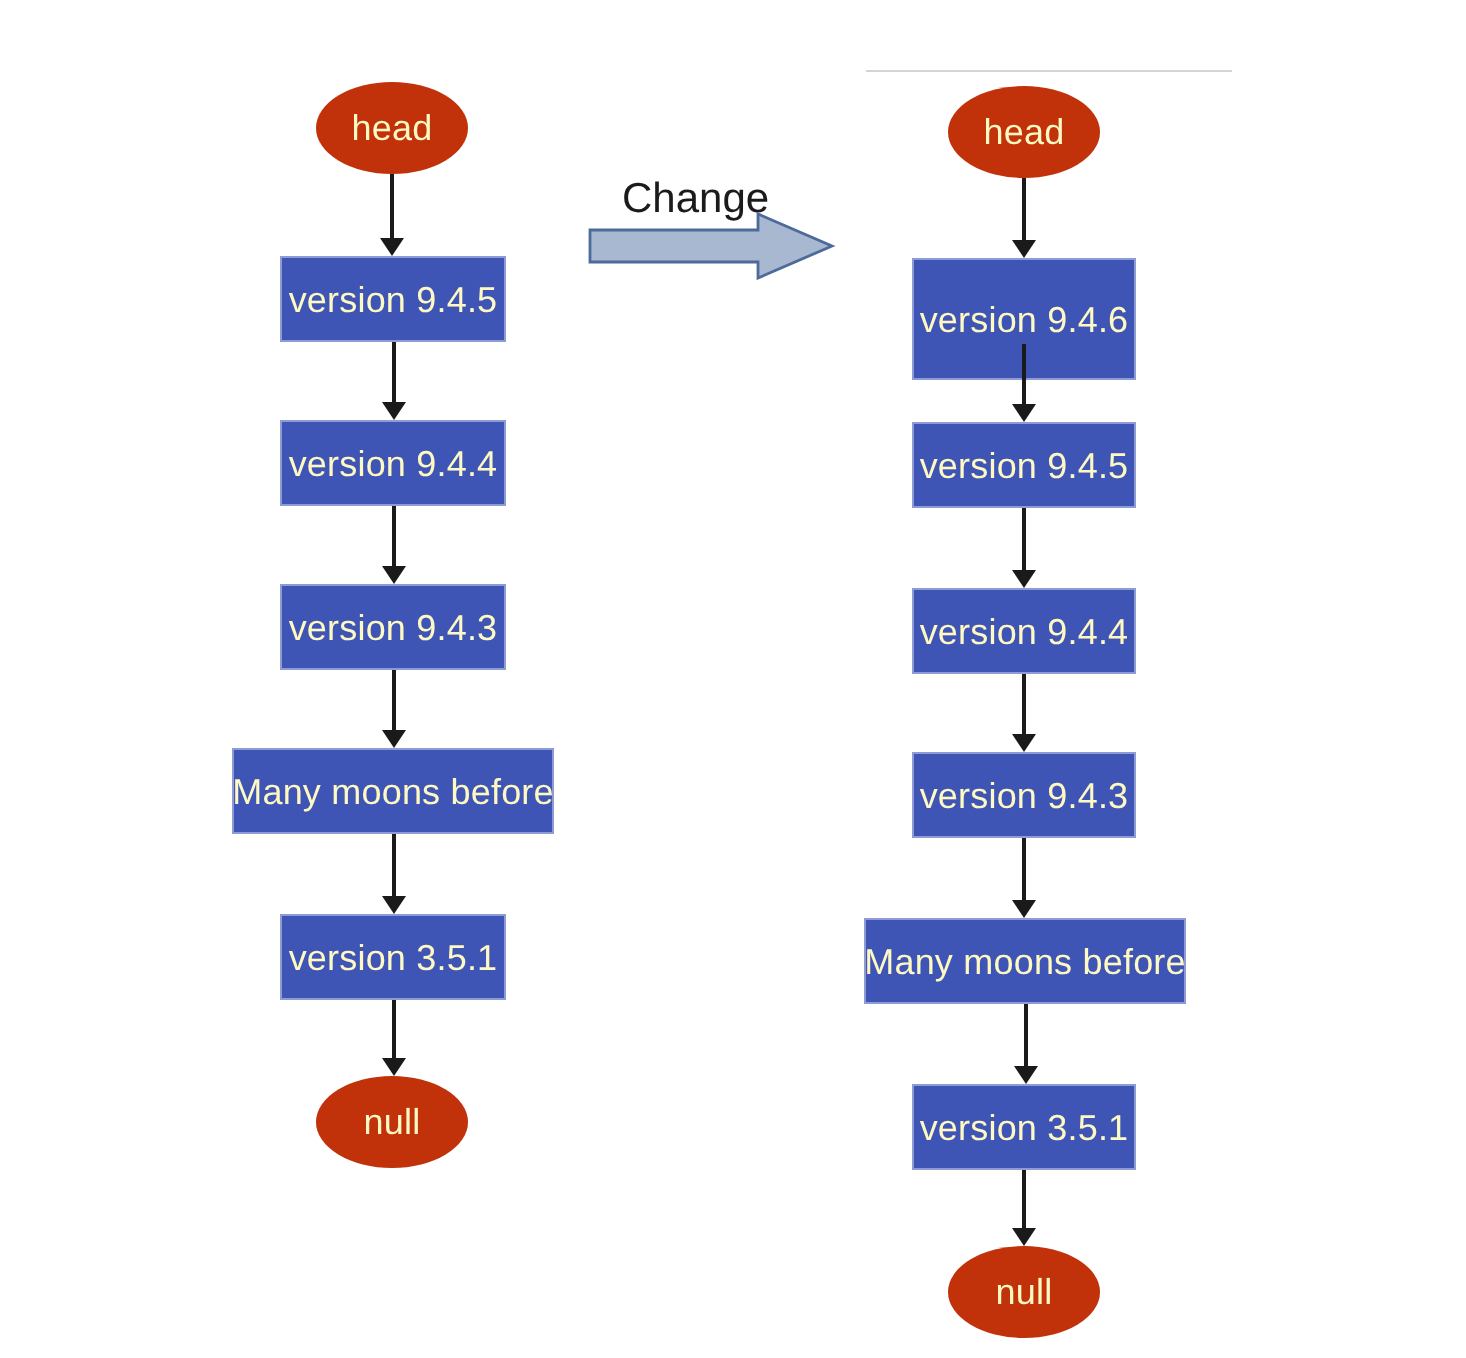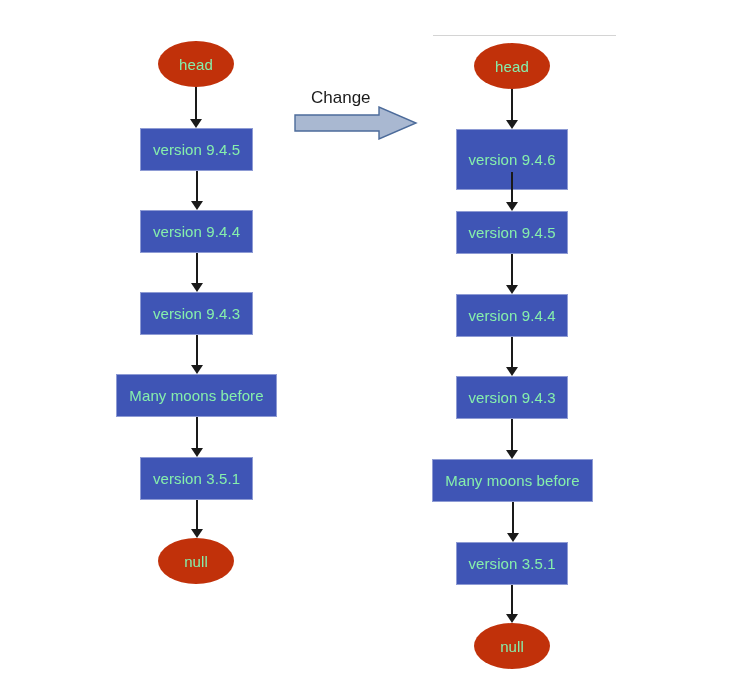--- a/index.html
+++ b/index.html
@@ -21,22 +21,22 @@
     background: #ffffff;
   }
 
   
   .node {
     position: absolute;
     box-sizing: border-box;
     display: flex;
     align-items: center;
     justify-content: center;
-    color: #86efac;
-    font-size: 15px;
+    color: #fef9c3;
+    font-size: 18px;
     line-height: 1;
     letter-spacing: 0.1px;
     white-space: nowrap;
     user-select: none;
   }
   .node.box {
     background: #3F55B5;
     border: 1px solid #8E9BD4;
   }
   .node.ellipse {
@@ -70,21 +70,21 @@
   
   #top-rule {
     position: absolute;
     height: 1px;
     background: #D4D4D4;
   }
 
   
   #change-label {
     position: absolute;
-    font-size: 17px;
+    font-size: 21px;
     color: #1B1B1B;
     line-height: 1;
     white-space: nowrap;
     user-select: none;
   }
   #change-arrow {
     position: absolute;
   }
 </style>
 </head>

